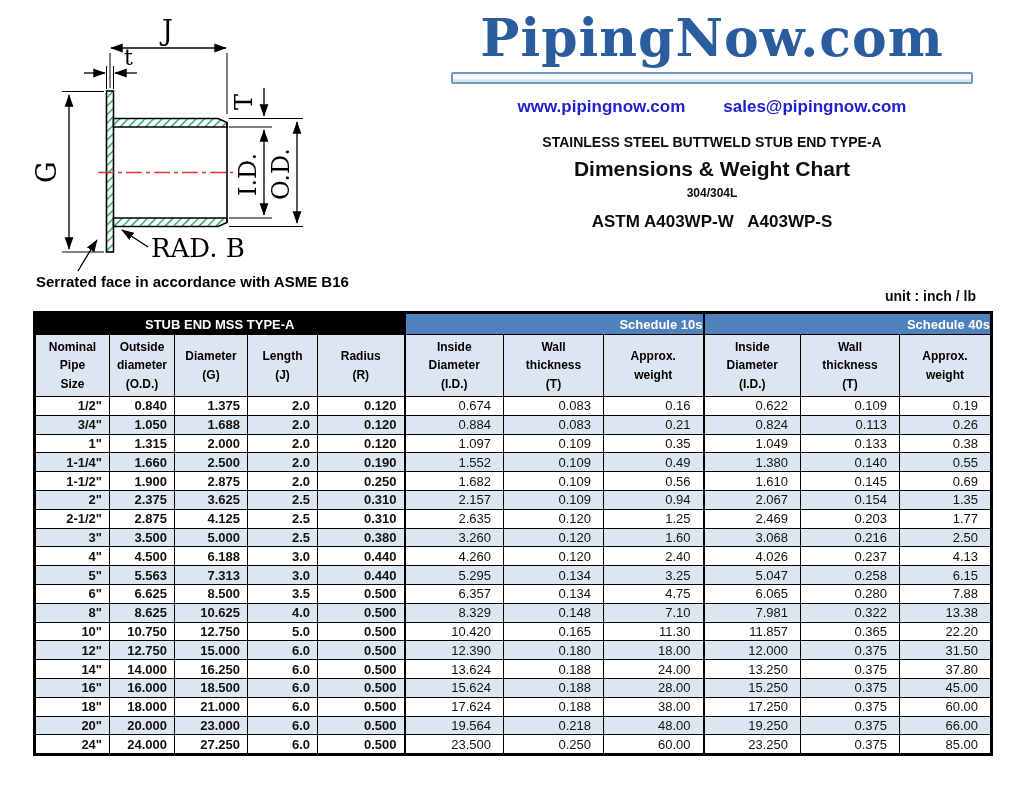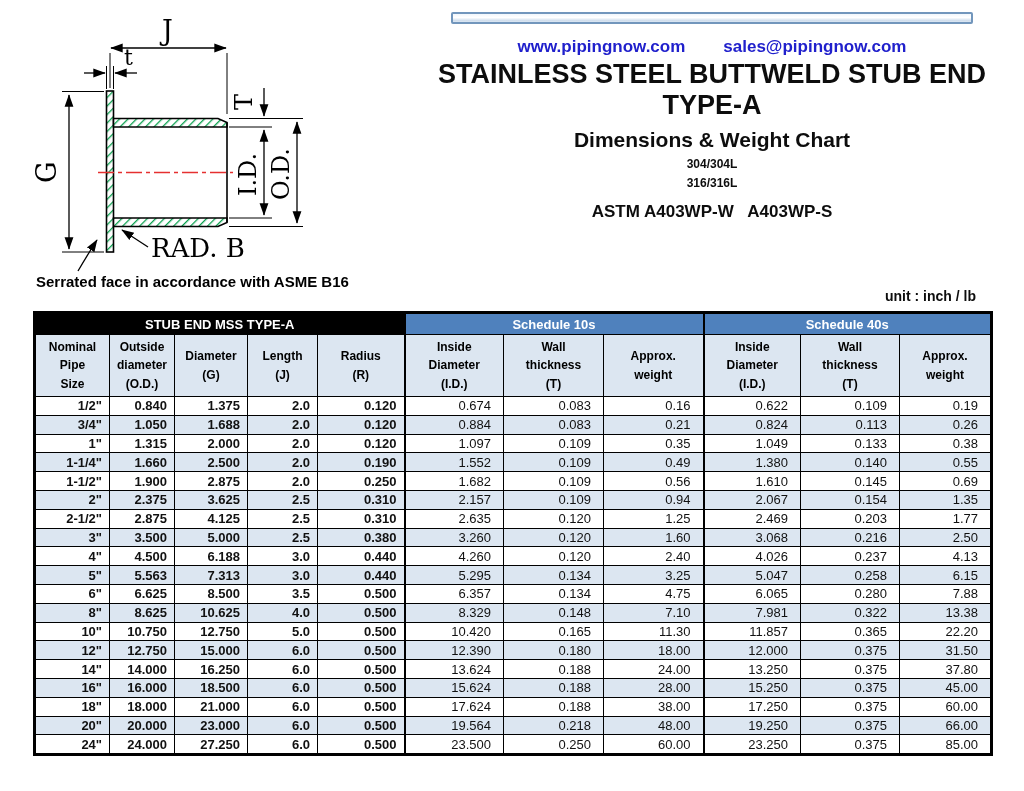--- a/index.html
+++ b/index.html
@@ -7,40 +7,40 @@
           font-family:"Liberation Sans", sans-serif; overflow:hidden; }
 
   
   .brand { position:absolute; left:412px; top:8px; width:600px; text-align:center; }
   .brand-title { font-family:"DejaVu Serif", serif; font-weight:bold; font-size:52px;
                  color:#2b5d9e; line-height:1.15; letter-spacing:1px; }
   .pipe-bar { width:518px; height:8px; margin:4px auto 0; border:2px solid #7296bc; border-radius:2px;
               background:linear-gradient(180deg,#f2f7fc 0%,#ffffff 45%,#c9d9ea 88%,#e8f0f8 100%); }
   .contact { margin-top:13px; font-size:17px; font-weight:bold; color:#2020cc; }
   .contact .email { margin-left:38px; }
-  .doc-title { margin-top:2px; font-size:27px; font-weight:bold; color:#0d0d0d; }
+  .doc-title { margin-top:17px; font-size:14px; font-weight:bold; color:#0d0d0d; }
   .doc-subtitle { margin-top:7px; font-size:21px; font-weight:bold; color:#0d0d0d; }
   .grade { margin-top:5px; font-size:12px; font-weight:bold; color:#0d0d0d; }
   .spec { margin-top:12px; font-size:17px; font-weight:bold; color:#0d0d0d; white-space:pre; }
 
   .unit-note { position:absolute; top:288px; right:48px; font-size:14px; font-weight:bold; color:#0d0d0d;text-align:right; }
 
   
   .diagram-svg { position:absolute; left:0; top:0; }
   .dim-line { stroke:#000; stroke-width:1.3; fill:none; }
   .thin-line { stroke:#000; stroke-width:1; fill:none; }
   .part-shape { stroke:#000; stroke-width:1.6; }
   .serif-label { font-family:"DejaVu Serif", serif; fill:#000; }
 
   
   .dim-table { position:absolute; left:33px; top:311px; border-collapse:collapse;
                table-layout:fixed; border:3px solid #000; background:#fff;padding-left:20px; }
   .dim-table th, .dim-table td { border:1px solid #000; overflow:hidden; padding:0; }
   .group-black { background:#000; color:#fff; font-size:13px; font-weight:bold; height:20px; text-align:center; }
-  .group-blue  { background:#4f81bd; color:#fff; font-size:13px; font-weight:bold; height:20px; text-align:center; }
+  .group-blue  { background:#4f81bd; color:#fff; font-size:13px; font-weight:bold; height:20px; text-align:right; }
   .col-head { background:#dce6f1; color:#000; font-size:12px; font-weight:bold; white-space:pre-line;
               line-height:1.55; height:61px; vertical-align:middle; text-align:center; border-bottom:2px solid #000; }
   .dim-table tbody td { height:17.8px; font-size:13px; text-align:right; color:#111; }
   td.mss { font-weight:bold; padding-right:7px; }
   td.sch { font-weight:normal; padding-right:12px; }
   .sep { border-left:2.5px solid #000 !important; }
   tr.alt { background:#dce6f1; }
 </style>
 </head>
 <body>
@@ -95,28 +95,28 @@
     <text class="serif-label" font-size="24" transform="translate(289,200) rotate(-90)">O.D.</text>
 
     <line class="dim-line" x1="148" y1="247" x2="122" y2="230" marker-end="url(#ah)"></line>
     <text class="serif-label" x="151" y="257" font-size="26">RAD. B</text>
 
     <path class="dim-line" d="M 78 271 Q 88 254 97 240" marker-end="url(#ah)"></path>
     <text x="36" y="287" font-size="15" font-weight="bold" font-family="Liberation Sans, sans-serif" fill="#000">Serrated face in accordance with ASME B16.5</text>
   </svg>
 
   <div class="brand">
+    <div class="brand-title">PipingNow.com</div>
     <div class="pipe-bar"></div>
     <div class="contact">
       <span>www.pipingnow.com</span><span class="email">sales@pipingnow.com</span>
     </div>
     <div class="doc-title">STAINLESS STEEL BUTTWELD STUB END TYPE-A</div>
     <div class="doc-subtitle">Dimensions &amp; Weight Chart</div>
     <div class="grade">304/304L</div>
-    <div class="grade">316/316L</div>
     <div class="spec">ASTM A403WP-W   A403WP-S</div>
   </div>
 
   <div class="unit-note">unit : inch / lb</div>
 
   <table class="dim-table">
     <colgroup>
         <col style="width: 75px;">
         <col style="width: 65px;">
         <col style="width: 73px;">

